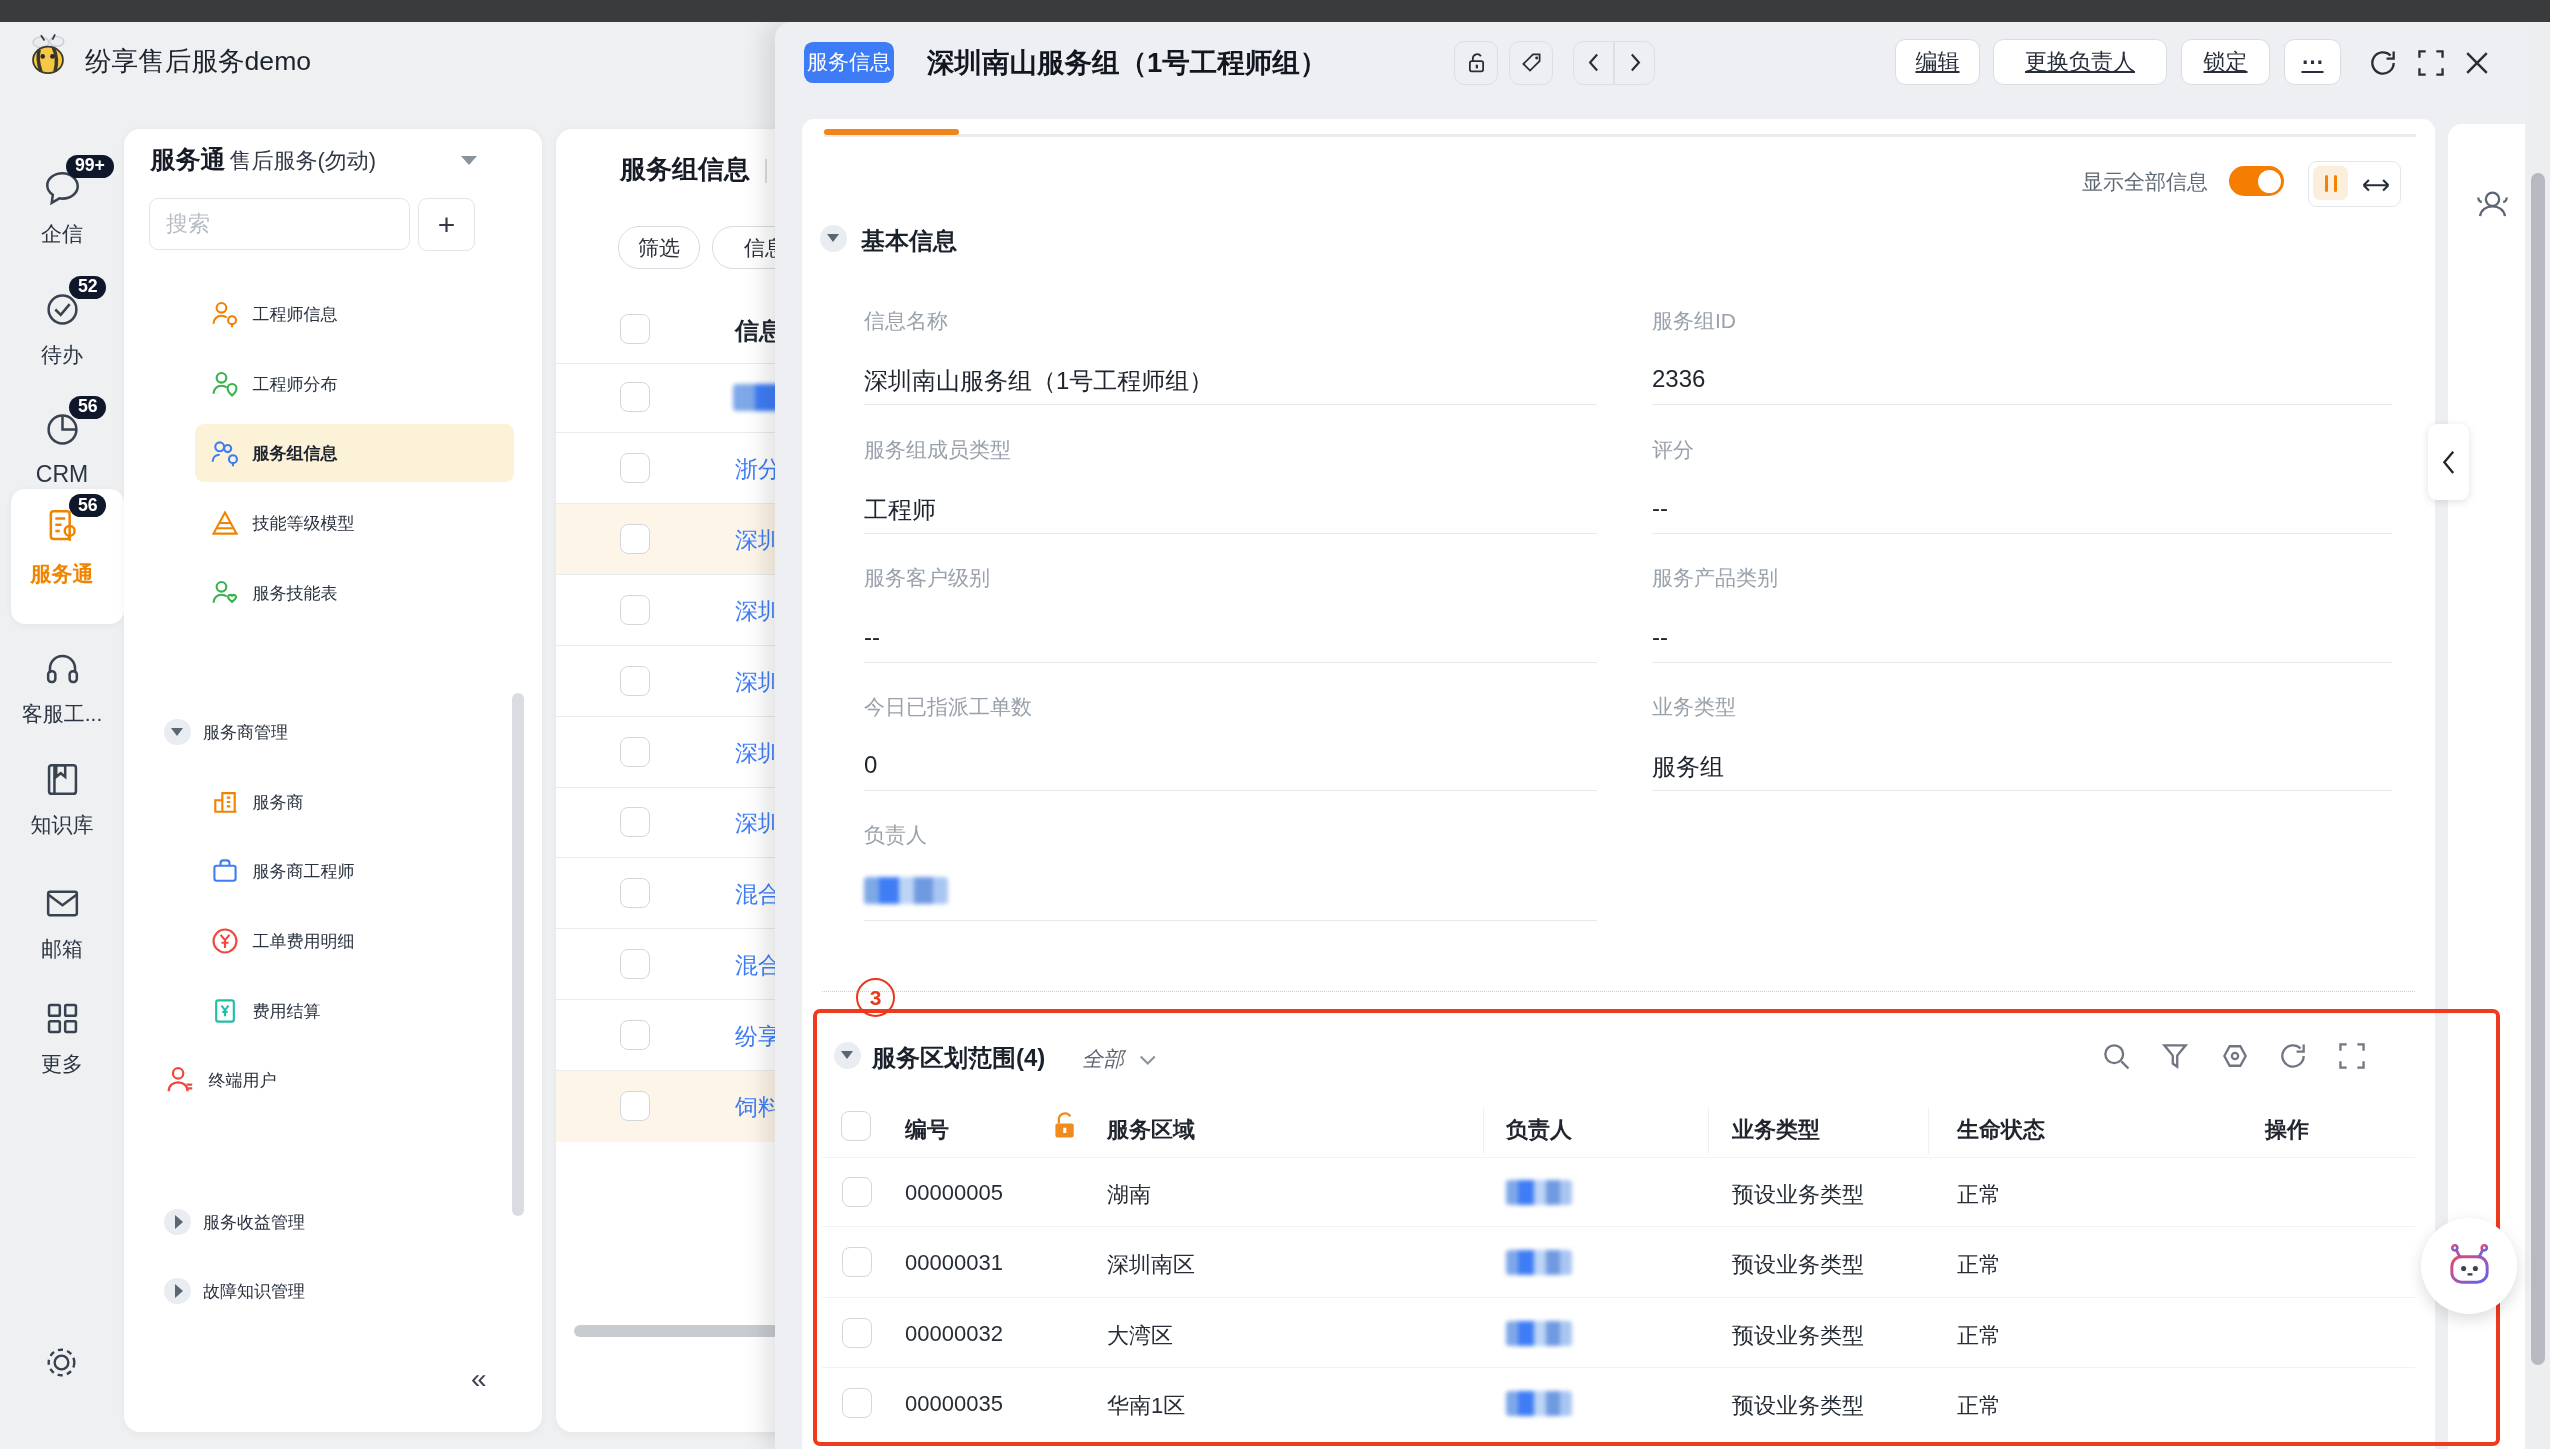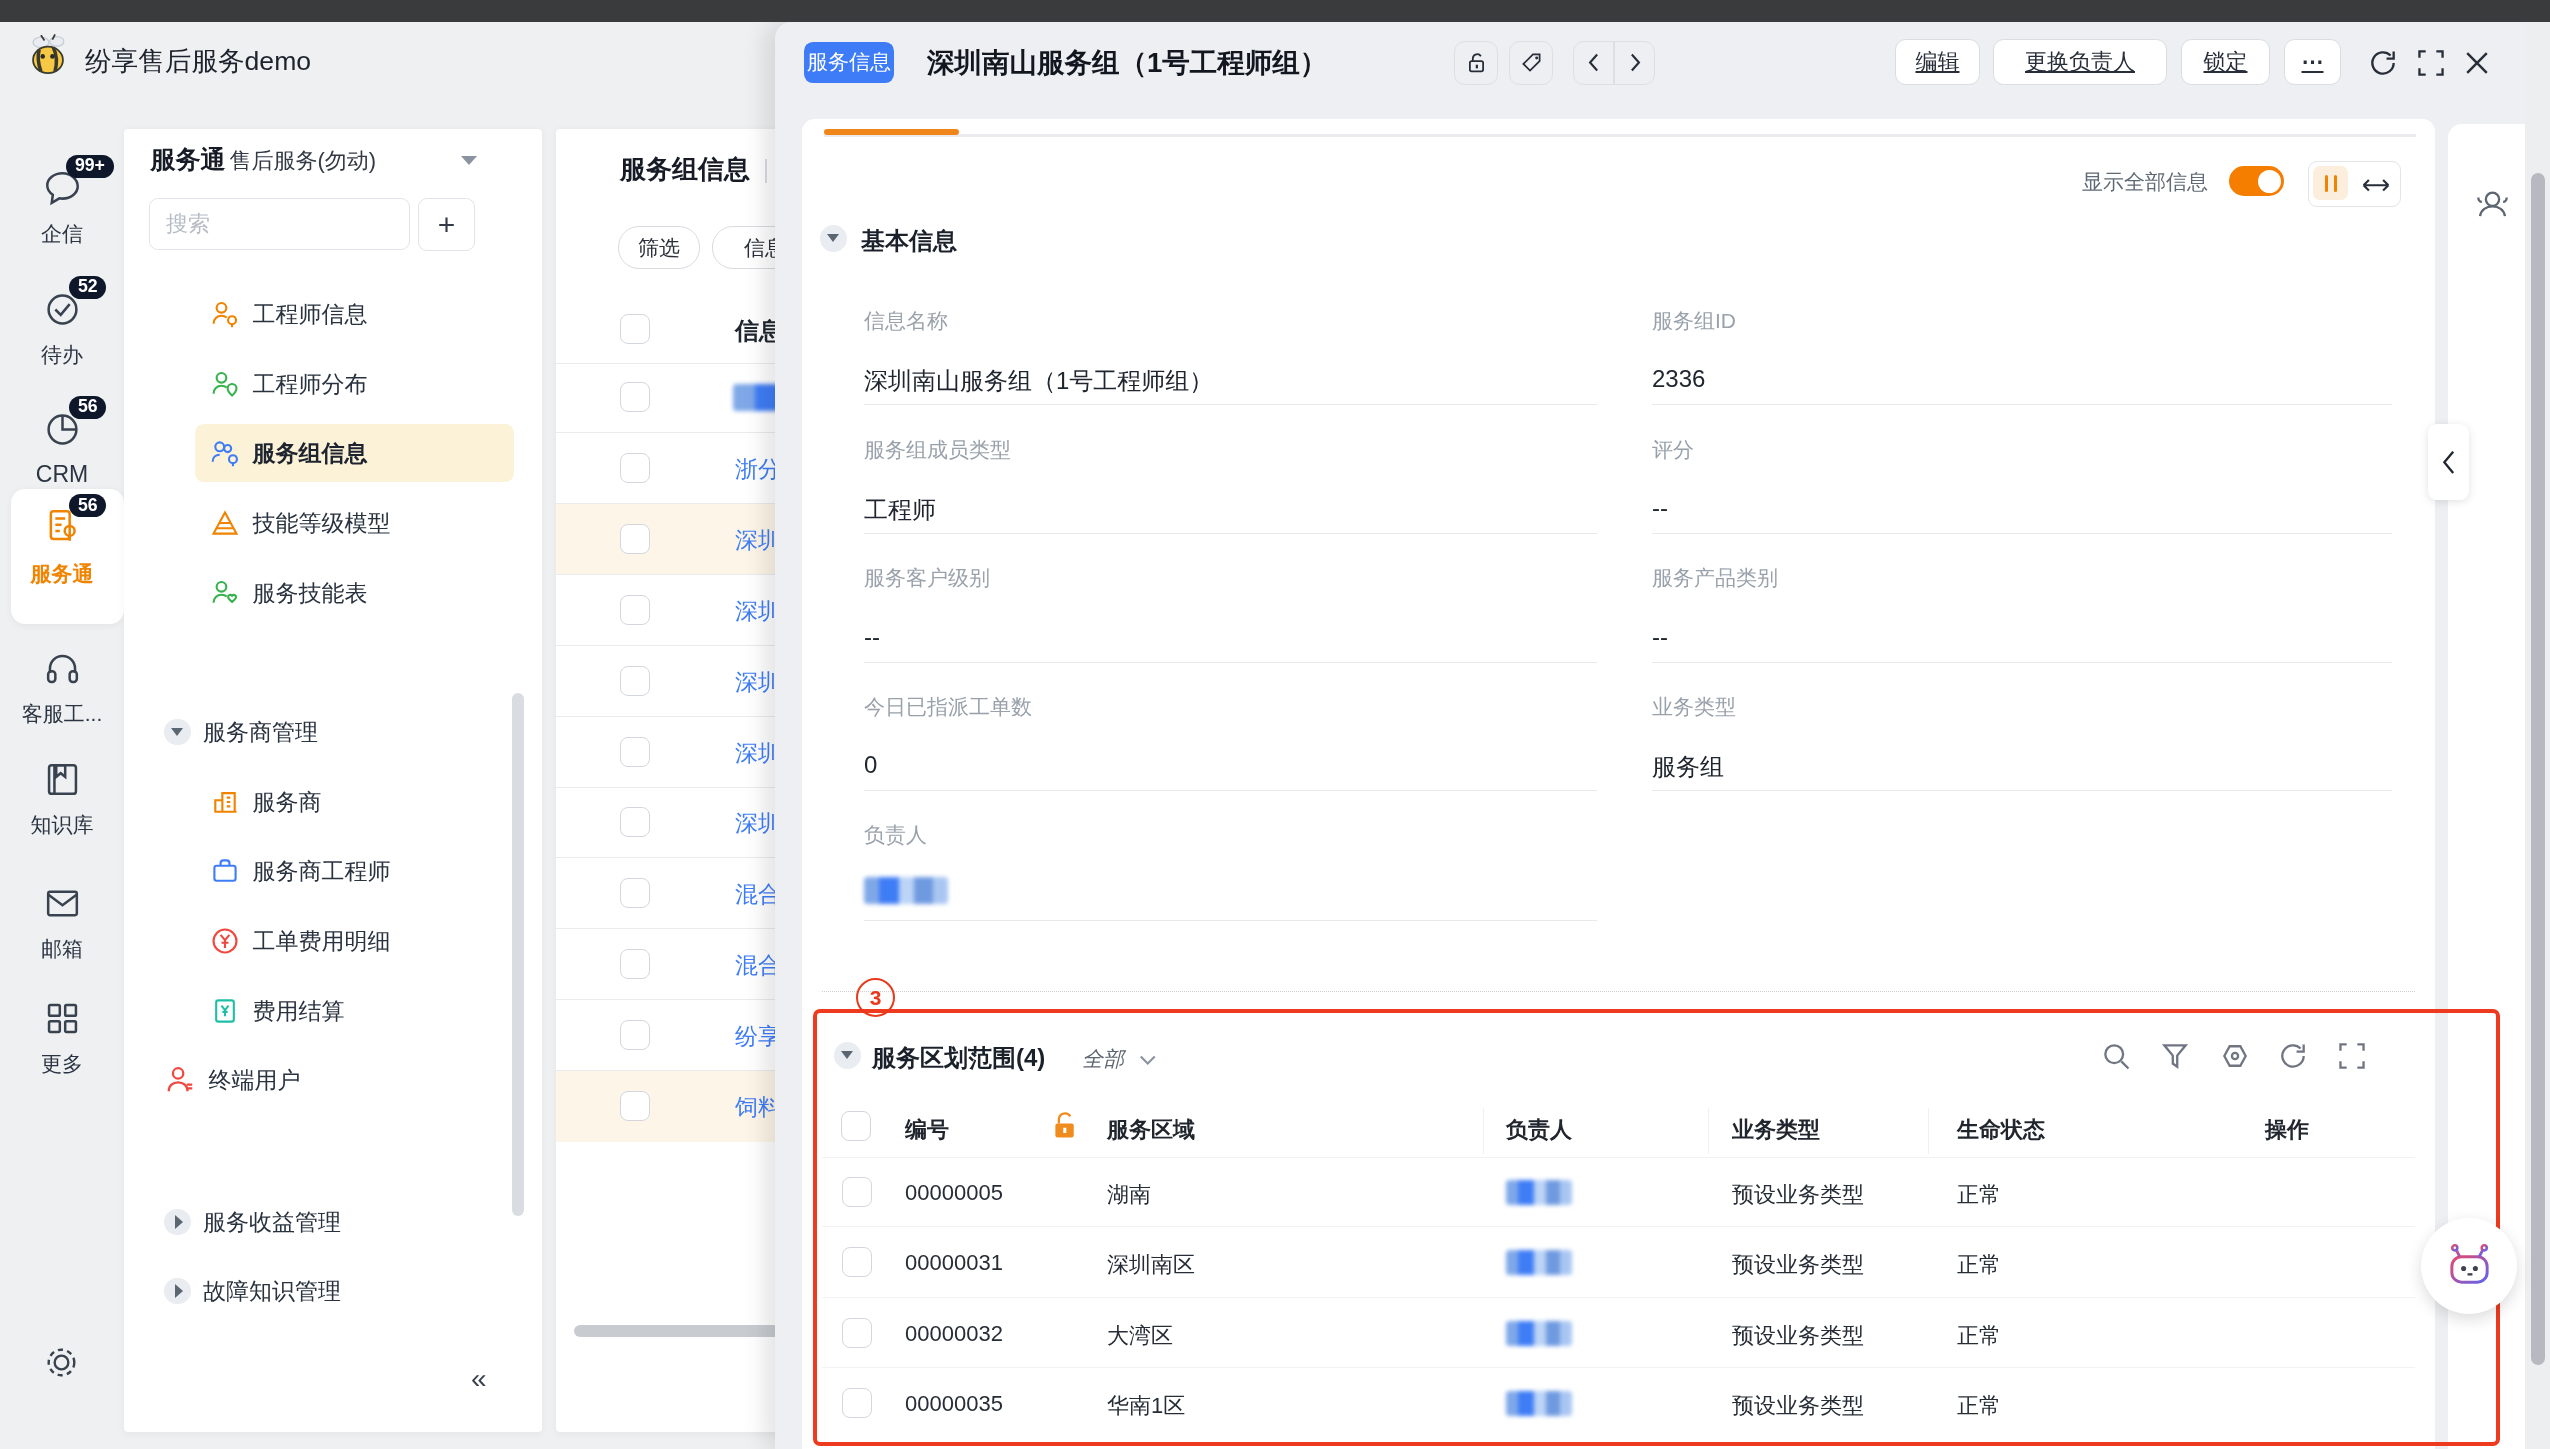--- a/index.html
+++ b/index.html
@@ -10,28 +10,28 @@
   
   .topbar{left:0;top:0;width:2550px;height:22px;background:#3a3b3d;z-index:90;}
   
   .app-title{left:85px;top:43px;font-size:26.6px;color:#1d232d;font-weight:400;}
   
   .rail-item-label{font-size:21px;color:#2b3442;text-align:center;width:124px;left:0;}
   .rail-item-label.active{color:#f08300;font-weight:bold;}
   .badge{background:#0f172a;color:#fff;font-size:17.7px;font-weight:bold;border-radius:16px;padding:2.7px 8.9px;line-height:1;z-index:5;}
   .rail-active-bg{left:10.6px;width:113px;height:135px;background:#ffffff;border-radius:14px;box-shadow:0 1.8px 7px rgba(0,0,0,.05);}
   
-  .panel{background:#fff;border-radius:4px;box-shadow:0 1.8px 8.9px rgba(31,35,41,.05);}
+  .panel{background:#fff;border-radius:16px;box-shadow:0 1.8px 8.9px rgba(31,35,41,.05);}
   
   .nav-app{font-size:25px;font-weight:bold;color:#161b26;}
   .nav-desc{font-size:22px;color:#333a45;}
   .search{border:1.8px solid #e1e4e8;border-radius:8.9px;background:#fff;font-size:22px;color:#333;padding:0 16px;outline:none;}
   .search::placeholder{color:#b6bcc6;}
   .plusbtn{border:1.8px solid #e1e4e8;border-radius:8.9px;background:#fff;font-size:30px;color:#343b46;display:flex;align-items:center;justify-content:center;}
-  .nav-item{display:flex;align-items:center;height:58px;font-size:23px;color:#29323f;}
+  .nav-item{display:flex;align-items:center;height:58px;font-size:17px;color:#29323f;}
   .nav-item .lbl{margin-left:12.4px;}
   .nav-active-bg{background:#fcf2d8;border-radius:8.9px;}
   .nav-active-bg .lbl{font-weight:bold;color:#1d242f;}
   .tree-circle{width:26.6px;height:26.6px;border-radius:50%;background:#e9ecf0;display:flex;align-items:center;justify-content:center;}
   .caret-down{width:0;height:0;border-left:7px solid transparent;border-right:7px solid transparent;border-top:8.9px solid #5b6673;}
   .caret-right{width:0;height:0;border-top:7px solid transparent;border-bottom:7px solid transparent;border-left:8.9px solid #5b6673;}
   .scroll-v{background:#d9dce1;border-radius:7px;}
   
   .list-title{font-size:26px;font-weight:bold;color:#161b26;}
   .pill-btn{border:1.8px solid #d8dbe0;border-radius:21px;background:#fff;font-size:21px;color:#2a2f3a;display:flex;align-items:center;justify-content:center;}

